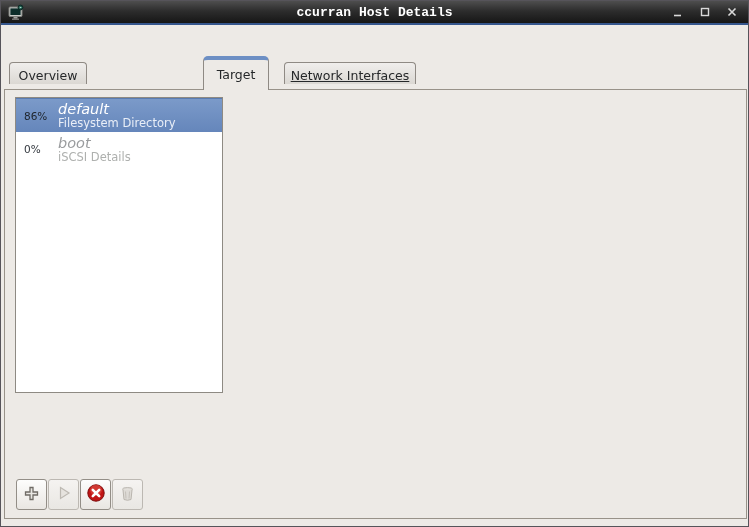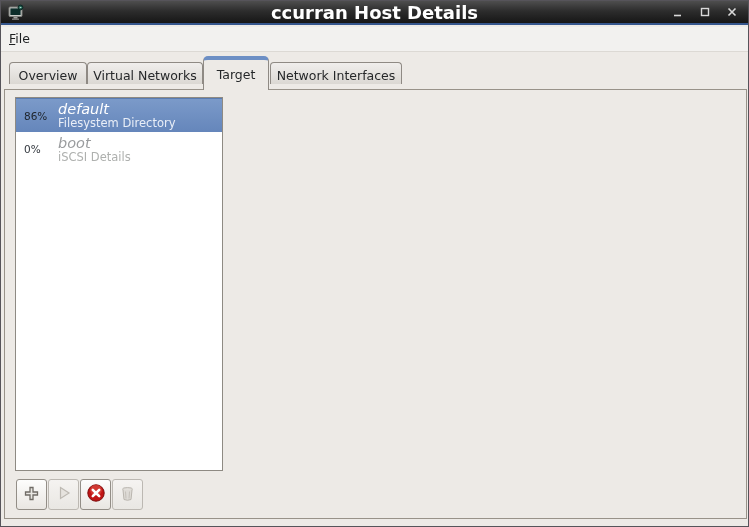--- a/index.html
+++ b/index.html
@@ -5,45 +5,45 @@
   * { margin:0; padding:0; box-sizing:border-box; }
   html,body { width:749px; height:527px; }
   body { font-family:"DejaVu Sans","Liberation Sans",sans-serif; font-size:12px; color:#1d1f21; }
   #window { position:relative; width:749px; height:527px; background:#edeae6; border:1px solid #56545a; overflow:hidden; }
 
   
   .titlebar { position:absolute; left:0; top:0; width:100%; height:24px;
     background:linear-gradient(#4e4e4e,#2d2d2d 45%,#161616); border-bottom:2px solid #35568d;
     display:flex; align-items:center; }
   .titlebar .app-icon { position:absolute; left:6px; top:3px; }
-  .titlebar .title { width:100%; text-align:center; color:#ffffff; font-weight:bold; font-size:18px; }
+  .titlebar .title { width:100%; text-align:center; color:#ffffff; font-weight:bold; font-size:13px;font-family:Liberation Mono, monospace; }
   .win-controls { position:absolute; right:8px; top:0; height:22px; display:flex; gap:10px; align-items:center; }
   .win-btn { width:17px; height:17px; display:flex; align-items:center; justify-content:center; }
 
   
   .menubar { position:absolute; left:0; top:26px; width:100%; height:25px; background:#f2f1ef; border-bottom:1px solid #dcd9d4; }
   .menu-item { display:inline-block; padding:4px 10px 4px 8px; font-size:12.5px; }
   .mn { text-decoration:underline; }
 
   
   .tab { position:absolute; text-align:center; font-size:12.5px; line-height:26px;
     background:linear-gradient(#f0eeec,#dbd8d3); border:1px solid #8f8a84; border-bottom:none;
     border-radius:4px 4px 0 0; top:61px; height:22px; z-index:2; color:#26282a; }
   .tab.active { top:55px; height:34px; line-height:30px; background:#edeae6; z-index:4;
     border-top:4px solid #6d8fc4; border-radius:5px 5px 0 0; }
   .t0 { left:8px;  width:78px; }
   .t1 { left:86px; width:116px; }
   .t2 { left:202px;width:66px; }
-  .t3 { left:269px;width:132px; }
+  .t3 { left:283px;width:132px;text-decoration:underline; }
 
   
   .frame { position:absolute; left:3px; top:88px; width:743px; height:430px; background:#edeae6; border:1px solid #989289; z-index:1; }
 
   
-  .pool-list { position:absolute; left:14px; top:96px; width:208px; height:374px; background:#ffffff; border:1px solid #8e8a83; overflow:hidden; }
+  .pool-list { position:absolute; left:14px; top:96px; width:208px; height:296px; background:#ffffff; border:1px solid #8e8a83; overflow:hidden; }
   .pool-row { display:flex; align-items:center; height:34px; width:100%; cursor:default; }
   .pool-row.selected { background:linear-gradient(#7b9ac9,#6586bb); border-top:1px solid #5a7cb2; }
   .pool-pct { width:42px; padding-left:8px; font-size:10.5px; color:#33383f; }
   .pool-row.selected .pool-pct { color:#20262e; }
   .pool-name { font-size:14.5px; line-height:16px; color:#9a9c9e;font-style:italic; }
   .pool-type { font-size:11.5px; line-height:13px; color:#aeb0ae; }
   .pool-row.selected .pool-name { color:#ffffff; }
   .pool-row.selected .pool-type { color:#e9eef7; }
 
   
@@ -124,28 +124,24 @@
           </svg>
       </span>
       <span class="win-btn">
         <svg width="12" height="12" viewBox="0 0 12 12">
             <path d="M2.5 2.5 L9.5 9.5 M9.5 2.5 L2.5 9.5" stroke="#d9d9d9" stroke-width="1.6"></path>
           </svg>
       </span>
     </span>
   </div>
 
-  <div class="menubar">
-    <span class="menu-item"><span class="mn">F</span><span>ile</span></span>
-  </div>
 
   <div class="frame"></div>
 
   <div class="tab t0">Overview</div>
-  <div class="tab t1">Virtual Networks</div>
   <div class="tab t2 active">Target</div>
   <div class="tab t3">Network Interfaces</div>
 
   <div class="pool-list" style="z-index:3;">
     <div class="pool-row selected">
       <span class="pool-pct">86%</span>
       <span>
         <div class="pool-name">default</div>
         <div class="pool-type">Filesystem Directory</div>
       </span>

